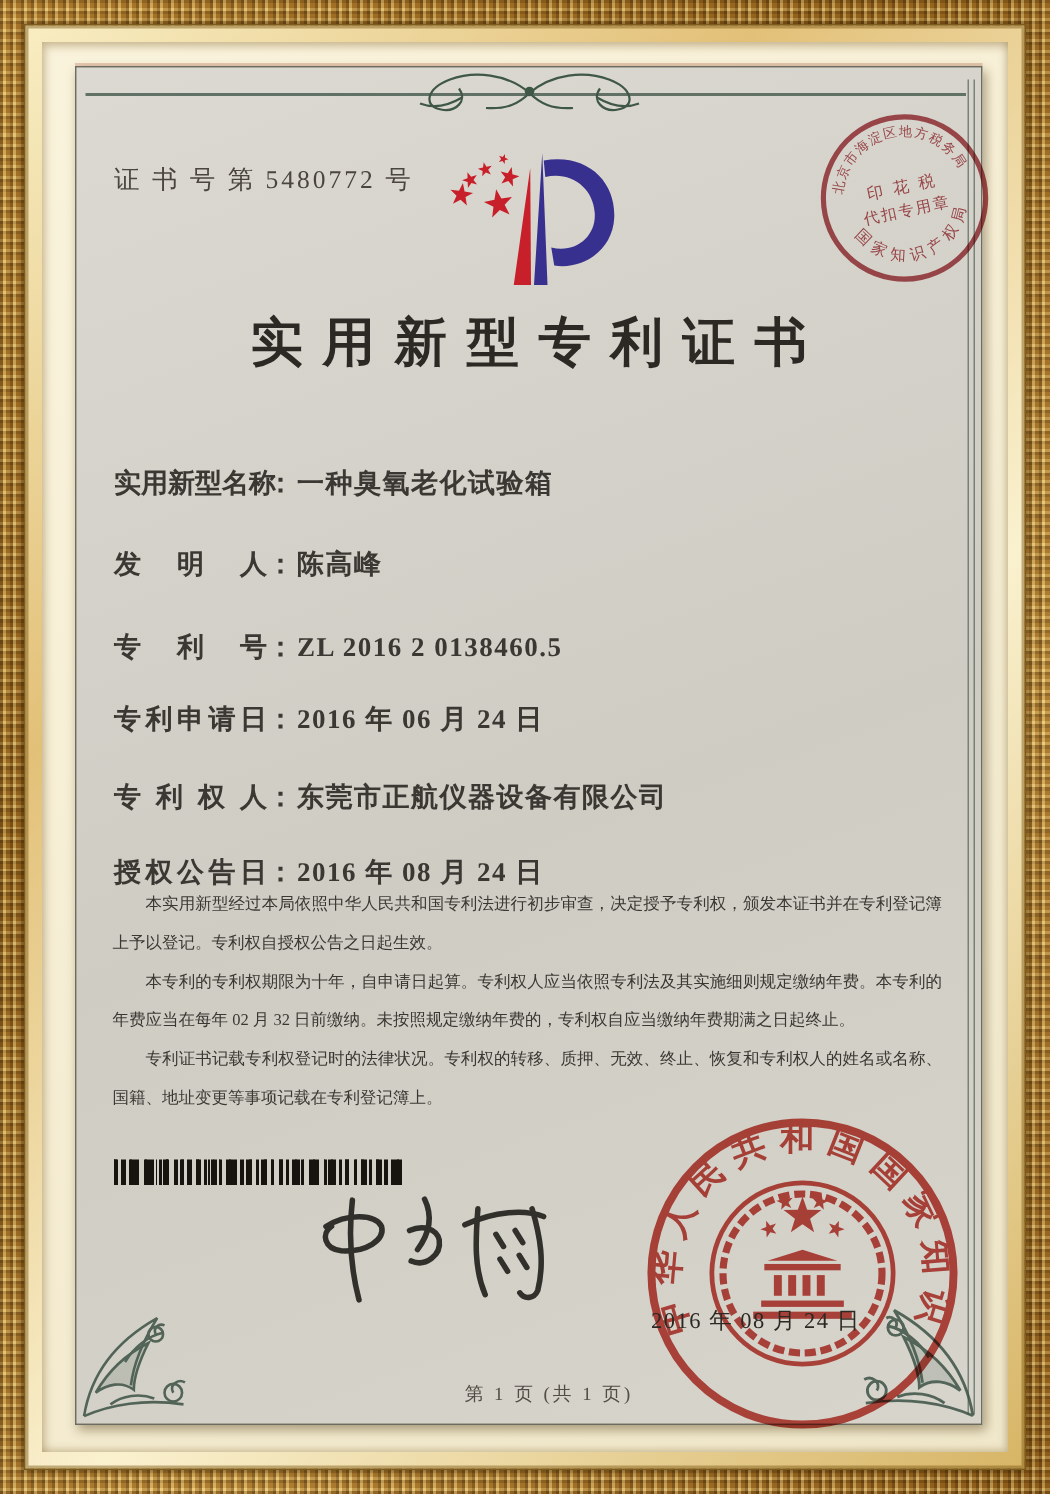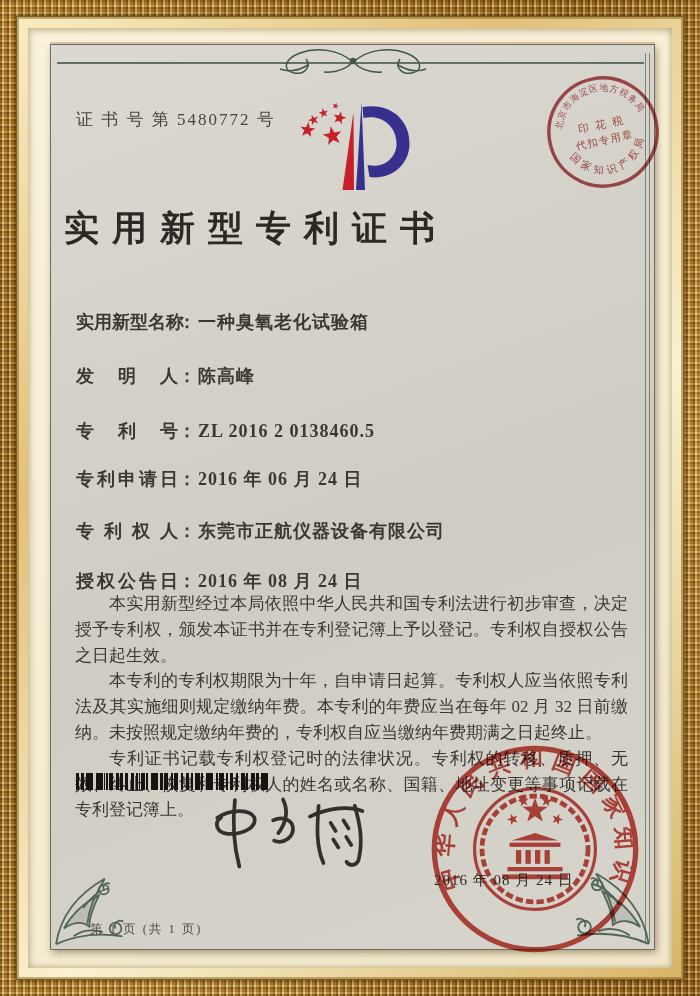--- a/index.html
+++ b/index.html
@@ -43,48 +43,48 @@
   .corner-bl{left:2px;bottom:2px;}
   .corner-br{right:2px;bottom:2px;transform:scaleX(-1);}
 
   .cert-number{position:absolute;left:25px;top:63px;font-size:17px;color:#4a463f;letter-spacing:2px;}
 
   .logo{position:absolute;left:232px;top:54px;}
 
   .tax-stamp{position:absolute;left:493px;top:28px;transform:rotate(-12deg);opacity:.88;mix-blend-mode:multiply;}
 
   .title{
-    position:absolute;left:0;right:0;top:160px;text-align:left;
+    position:absolute;left:0;right:0;top:160px;text-align:center;
     font-size:35px;font-weight:bold;color:#2c2925;letter-spacing:13px;padding-left:13px;
   }
 
   .field-row{position:absolute;left:25px;right:36px;font-size:18px;white-space:nowrap;color:#3b3833;font-weight:bold;}
   .field-label{display:inline-block;width:102px;text-align:justify;text-align-last:justify;}
   .field-colon{display:inline-block;margin-right:2px;}
   .field-value{letter-spacing:1px;}
 
   .paragraphs{position:absolute;left:24px;right:26px;top:546px;text-align:justify;}
-  .paragraphs p{margin:0;font-size:17px;line-height:25.8px;text-indent:2em;color:#3b3833;}
+  .paragraphs p{margin:0;font-size:11px;line-height:25.8px;text-indent:2em;color:#3b3833;}
 
   .barcode{
     position:absolute;left:25px;top:728px;width:194px;height:17px;
     background-image:
       repeating-linear-gradient(90deg,#17130e 0 2px,transparent 2px 5px),
       repeating-linear-gradient(90deg,#17130e 0 1px,transparent 1px 7px),
       repeating-linear-gradient(90deg,#17130e 0 3px,transparent 3px 11px);
   }
 
   .director-block{position:absolute;left:36px;top:774px;font-family:"Liberation Sans",sans-serif;
     font-weight:bold;font-size:17px;color:#35332e;letter-spacing:2px;line-height:32px;}
   .signature{position:absolute;left:145px;top:740px;transform:rotate(-3deg);}
 
   .official-seal{position:absolute;left:378px;top:698px;opacity:.9;mix-blend-mode:multiply;z-index:2;}
   .issue-date{position:absolute;left:383px;top:826px;font-size:15px;color:#2c2823;letter-spacing:1px;z-index:3;white-space:nowrap;}
 
-  .page-footer{position:absolute;left:0;right:12px;top:876px;text-align:left;font-size:12.5px;
+  .page-footer{position:absolute;left:0;right:12px;top:876px;text-align:center;font-size:12.5px;
     color:#514c45;letter-spacing:2px;z-index:3;padding-left:39px;}
 </style>
 </head>
 <body>
 
 <svg width="0" height="0" style="position:absolute" aria-hidden="true">
   <defs>
     <polygon id="star5" points="0,-10 2.35,-3.24 9.51,-3.09 3.8,1.24 5.88,8.09 0,4 -5.88,8.09 -3.8,1.24 -9.51,-3.09 -2.35,-3.24"></polygon>
   </defs>
 </svg>

